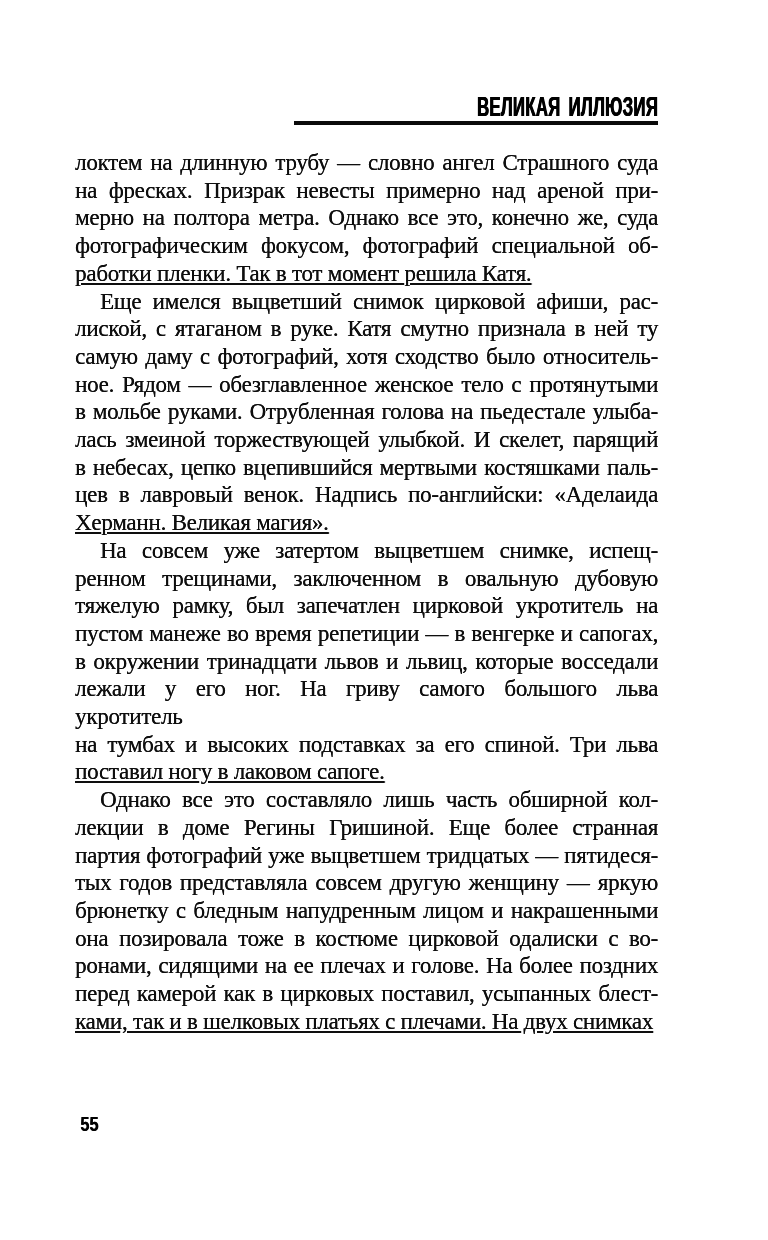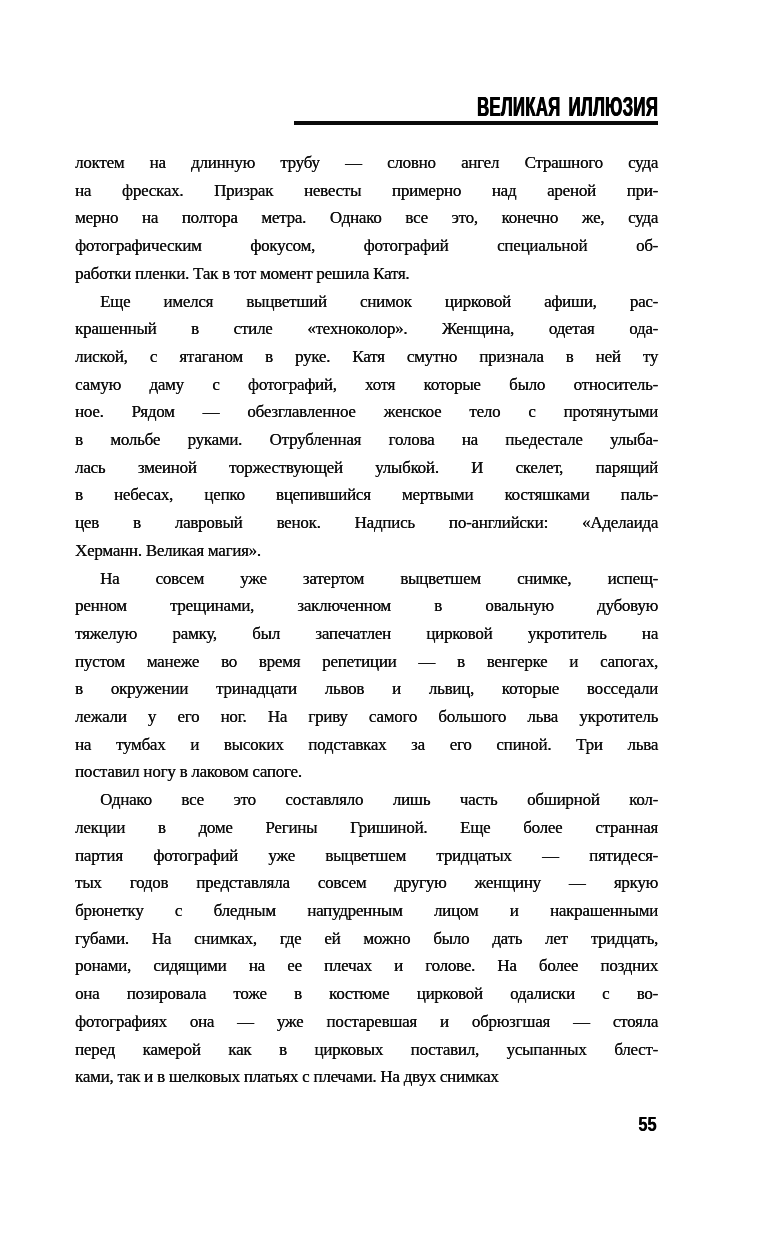--- a/index.html
+++ b/index.html
@@ -48,40 +48,39 @@
     width: 364px;
     height: 4px;
     background: #0a0a0a;
   }
   
   .body-text {
     position: absolute;
     top: 149px;
     left: 75px;
     width: 583px;
-    font-size: 17px;
+    font-size: 23px;
     line-height: 27.7px;
     letter-spacing: -0.25px;
     color: #0e0e0e;
     text-shadow: 0.2px 0 0 currentColor;
   }
   .para { margin: 0; padding: 0; }
   .line {
     text-align: justify;
     text-align-last: justify;
   }
-  .line.last { text-align-last: left; }
+  .line.last { text-align-last: left; text-decoration: underline; }
   .line.indent { padding-left: 25px; }
   
   .page-footer {
     position: absolute;
     top: 1113px;
     left: 75px;
     width: 581px;
-    text-align: right;
     line-height: 22px;
   }
   .page-num {
     display: inline-block;
     font-family: "Liberation Sans", sans-serif;
     font-weight: 700;
     font-size: 21px;
     color: #000000;
     transform: scaleX(0.78);
     transform-origin: 100% 50%;
@@ -103,23 +102,22 @@
   <main class="body-text">
       <div class="para">
         <div class="line">локтем на длинную трубу — словно ангел Страшного суда</div>
         <div class="line">на фресках. Призрак невесты примерно над ареной при-</div>
         <div class="line">мерно на полтора метра. Однако все это, конечно же, суда</div>
         <div class="line">фотографическим фокусом, фотографий специальной об-</div>
         <div class="line last">работки пленки. Так в тот момент решила Катя.</div>
       </div>
       <div class="para">
         <div class="line indent">Еще имелся выцветший снимок цирковой афиши, рас-</div>
-        <div class="line">крашенный в стиле «техноколор». Женщина, одетая ода-</div>
         <div class="line">лиской, с ятаганом в руке. Катя смутно признала в ней ту</div>
-        <div class="line">самую даму с фотографий, хотя которые было относитель-</div>
+        <div class="line">самую даму с фотографий, хотя сходство было относитель-</div>
         <div class="line">ное. Рядом — обезглавленное женское тело с протянутыми</div>
         <div class="line">в мольбе руками. Отрубленная голова на пьедестале улыба-</div>
         <div class="line">лась змеиной торжествующей улыбкой. И скелет, парящий</div>
         <div class="line">в небесах, цепко вцепившийся мертвыми костяшками паль-</div>
         <div class="line">цев в лавровый венок. Надпись по-английски: «Аделаида</div>
         <div class="line last">Херманн. Великая магия».</div>
       </div>
       <div class="para">
         <div class="line indent">На совсем уже затертом выцветшем снимке, испещ-</div>
         <div class="line">ренном трещинами, заключенном в овальную дубовую</div>
@@ -129,24 +127,22 @@
         <div class="line">лежали у его ног. На гриву самого большого льва укротитель</div>
         <div class="line">на тумбах и высоких подставках за его спиной. Три льва</div>
         <div class="line last">поставил ногу в лаковом сапоге.</div>
       </div>
       <div class="para">
         <div class="line indent">Однако все это составляло лишь часть обширной кол-</div>
         <div class="line">лекции в доме Регины Гришиной. Еще более странная</div>
         <div class="line">партия фотографий уже выцветшем тридцатых — пятидеся-</div>
         <div class="line">тых годов представляла совсем другую женщину — яркую</div>
         <div class="line">брюнетку с бледным напудренным лицом и накрашенными</div>
-        <div class="line">губами. На снимках, где ей можно было дать лет тридцать,</div>
+        <div class="line">она позировала тоже в костюме цирковой одалиски с во-</div>
         <div class="line">ронами, сидящими на ее плечах и голове. На более поздних</div>
-        <div class="line">она позировала тоже в костюме цирковой одалиски с во-</div>
-        <div class="line">фотографиях она — уже постаревшая и обрюзгшая — стояла</div>
         <div class="line">перед камерой как в цирковых поставил, усыпанных блест-</div>
         <div class="line last">ками, так и в шелковых платьях с плечами. На двух снимках</div>
       </div>
     </main>
 
   <footer class="page-footer">
     <span class="page-num">55</span>
   </footer>
 
 </div>

